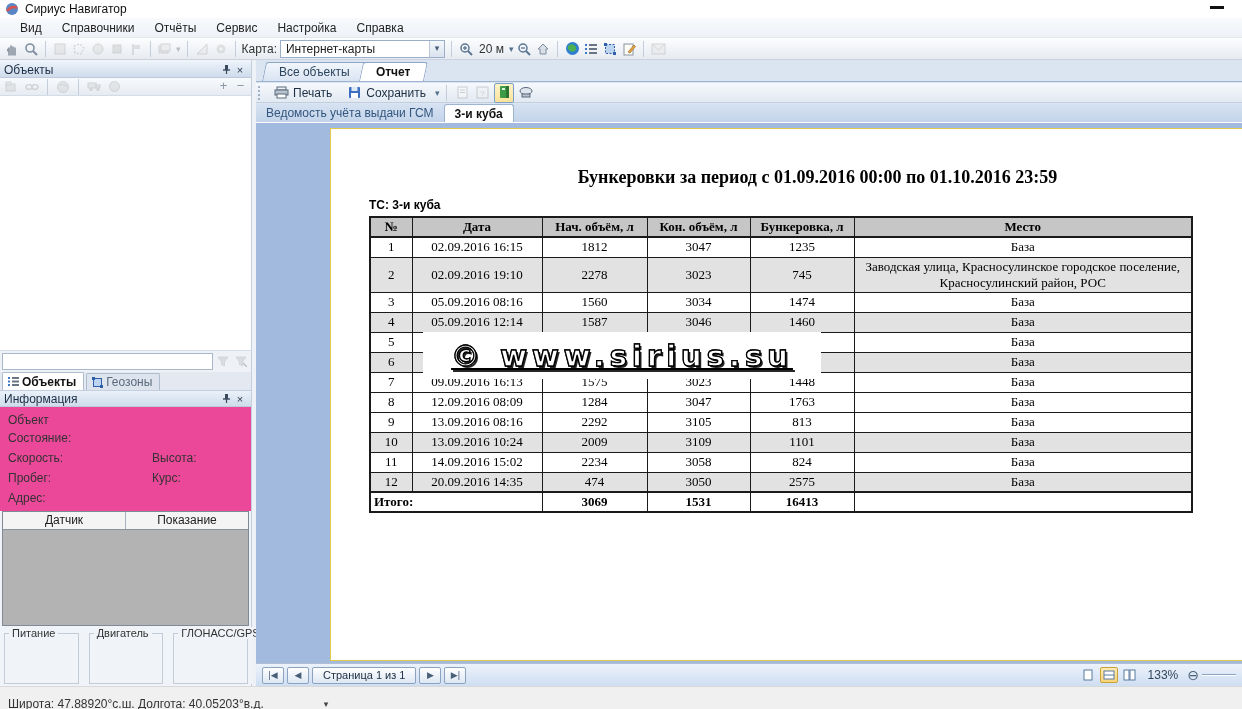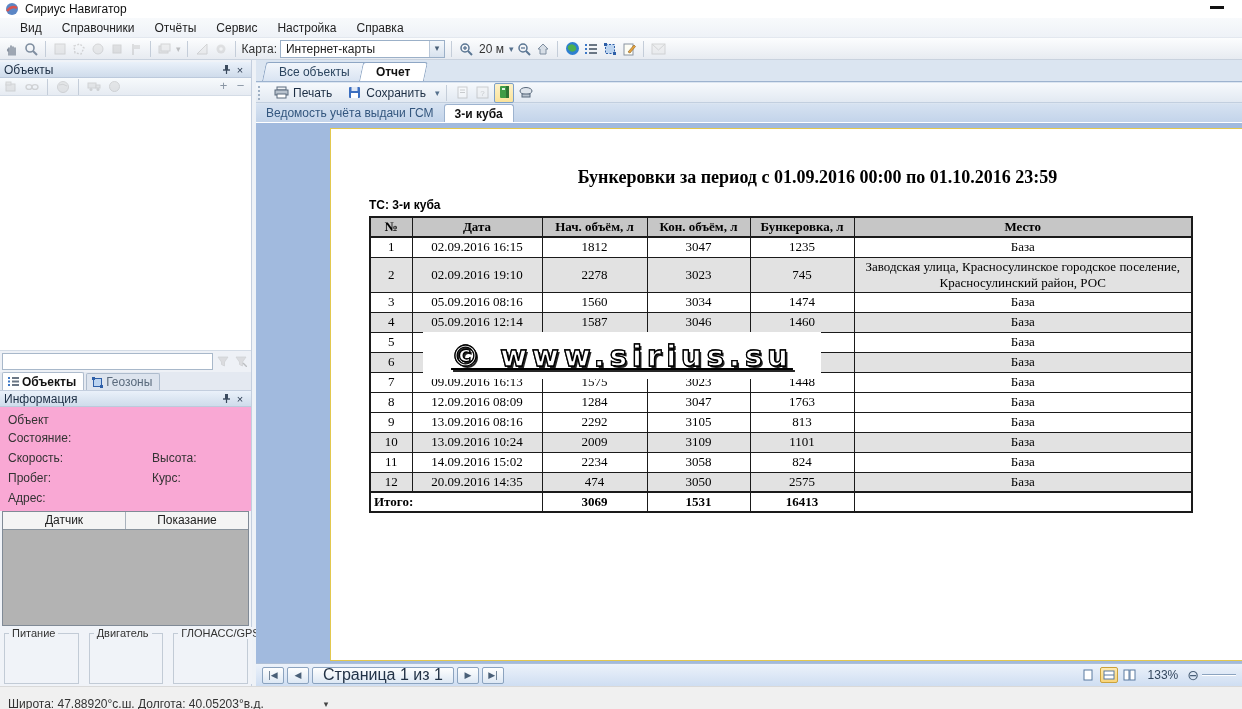--- a/index.html
+++ b/index.html
@@ -40,21 +40,21 @@
   .panel-hdr .hbtn { width:14px; height:13px; display:flex; align-items:center; justify-content:center; color:#2a3a50; font-size:11px; }
   .obj-toolbar { height:18px; background:linear-gradient(#f7fafc,#e6ebf2); border-bottom:1px solid #d4dce6; display:flex; align-items:center; gap:4px; padding:0 4px; }
   .obj-toolbar .sp { flex:1; }
   .pm-btn { width:13px; height:13px; color:#8a96a4; font-size:13px; line-height:11px; text-align:center; }
   .tree { height:255px; background:#fff; border-bottom:1px solid #d4dce6; }
   .filter-row { height:21px; display:flex; align-items:center; gap:2px; padding:1px 2px; background:#eef1f6; }
   .filter-input { flex:1; height:17px; border:1px solid #a8b8ca; background:#fff; font-size:11px; padding:0 3px; font-family:"Liberation Sans",sans-serif; }
   .lp-tabs { height:19px; display:flex; align-items:flex-end; padding-left:2px; background:#e4e9f1; border-bottom:1px solid #c3cede; }
   .lp-tab { display:flex; align-items:center; gap:3px; padding:2px 7px 2px 4px; border:1px solid #aebccd; border-bottom:none; margin-right:2px; border-radius:2px 2px 0 0; color:#5a6a7c; background:#dde4ee; height:17px; }
   .lp-tab.active { background:#fff; color:#111; font-weight:bold; height:18px; }
-  .info-body { height:104px; background:#f9a8d4; padding:4px 8px; position:relative; color:#333; }
+  .info-body { height:104px; background:#ec4899; padding:4px 8px; position:relative; color:#333; }
   .info-body .row { position:absolute; left:8px; }
   .info-body .col2 { position:absolute; left:152px; }
   .sensor-wrap { height:115px; margin:0 2px; border:1px solid #808a96; background:#b3b3b3; }
   .sensor-hdr { display:flex; height:18px; background:#f4f4f4; border-bottom:1px solid #8a949e; }
   .sensor-hdr div { flex:1; text-align:center; line-height:17px; color:#222; border-right:1px solid #a9b2bc; }
   .sensor-hdr div:last-child { border-right:none; }
   .groups { position:absolute; left:0; top:568px; width:252px; height:56px; display:flex; gap:10px; padding:0 4px; background:#f0f3f8;text-align:center; }
   .groupbox { flex:1; border:1px solid #c2cbd6; position:relative; margin-top:5px; background:#f0f3f8; }
   .groupbox .glabel { position:absolute; top:-7px; left:4px; background:#f0f3f8; padding:0 3px; color:#333; font-size:11px; }
 
@@ -81,21 +81,21 @@
   table.rep thead th { background:#c6c6c6; font-weight:bold; border-bottom:2px solid #1a1a1a; }
   table.rep { border:2px solid #1a1a1a; }
   table.rep tr.shaded td { background:#e2e2e2; }
   table.rep tfoot td { font-weight:bold; border-top:2px solid #1a1a1a; }
   table.rep tfoot td.lbl { text-align:left; padding-right:6px; }
   .watermark { position:absolute; left:92px; top:203px; width:398px; height:47px; background:#fff; display:flex; align-items:center; justify-content:center; }
   .watermark span { font-family:"DejaVu Sans",sans-serif; font-weight:bold; font-size:29px; letter-spacing:5px; color:#fff; -webkit-text-stroke:1.3px #000; text-shadow:2px 2px 0 rgba(0,0,0,.85); text-decoration:underline; white-space:nowrap; }
 
   .pager-bar { position:absolute; left:0; top:603px; width:100%; height:23px; background:linear-gradient(#ecf2fa,#cfdef2); border-top:1px solid #aebfd6; display:flex; align-items:center; padding:0 6px; gap:3px; }
   .nav-btn { height:17px; min-width:22px; border:1px solid #8ba3bf; border-radius:2px; background:linear-gradient(#fefefe,#dde8f4); display:flex; align-items:center; justify-content:center; color:#4a6078; font-size:9px; padding:0 4px; }
-  .nav-btn.pagebox { font-size:16px; color:#223246; padding:0 10px; }
+  .nav-btn.pagebox { font-size:11px; color:#223246; padding:0 10px; }
   .pager-bar .sp { flex:1; }
   .view-ico { width:18px; height:16px; border:1px solid transparent; border-radius:2px; display:flex; align-items:center; justify-content:center; }
   .view-ico.on { background:linear-gradient(#fde9b0,#f9d478); border-color:#caa23c; }
   .zoom-pct { color:#33475e; margin:0 6px; }
   .zoom-minus { color:#4a6078; font-size:14px; }
   .zoom-track { width:34px; height:2px; background:#ffffff; border-top:1px solid #8ba3bf; }
 
   svg { display:block; }
 </style>
 </head>

